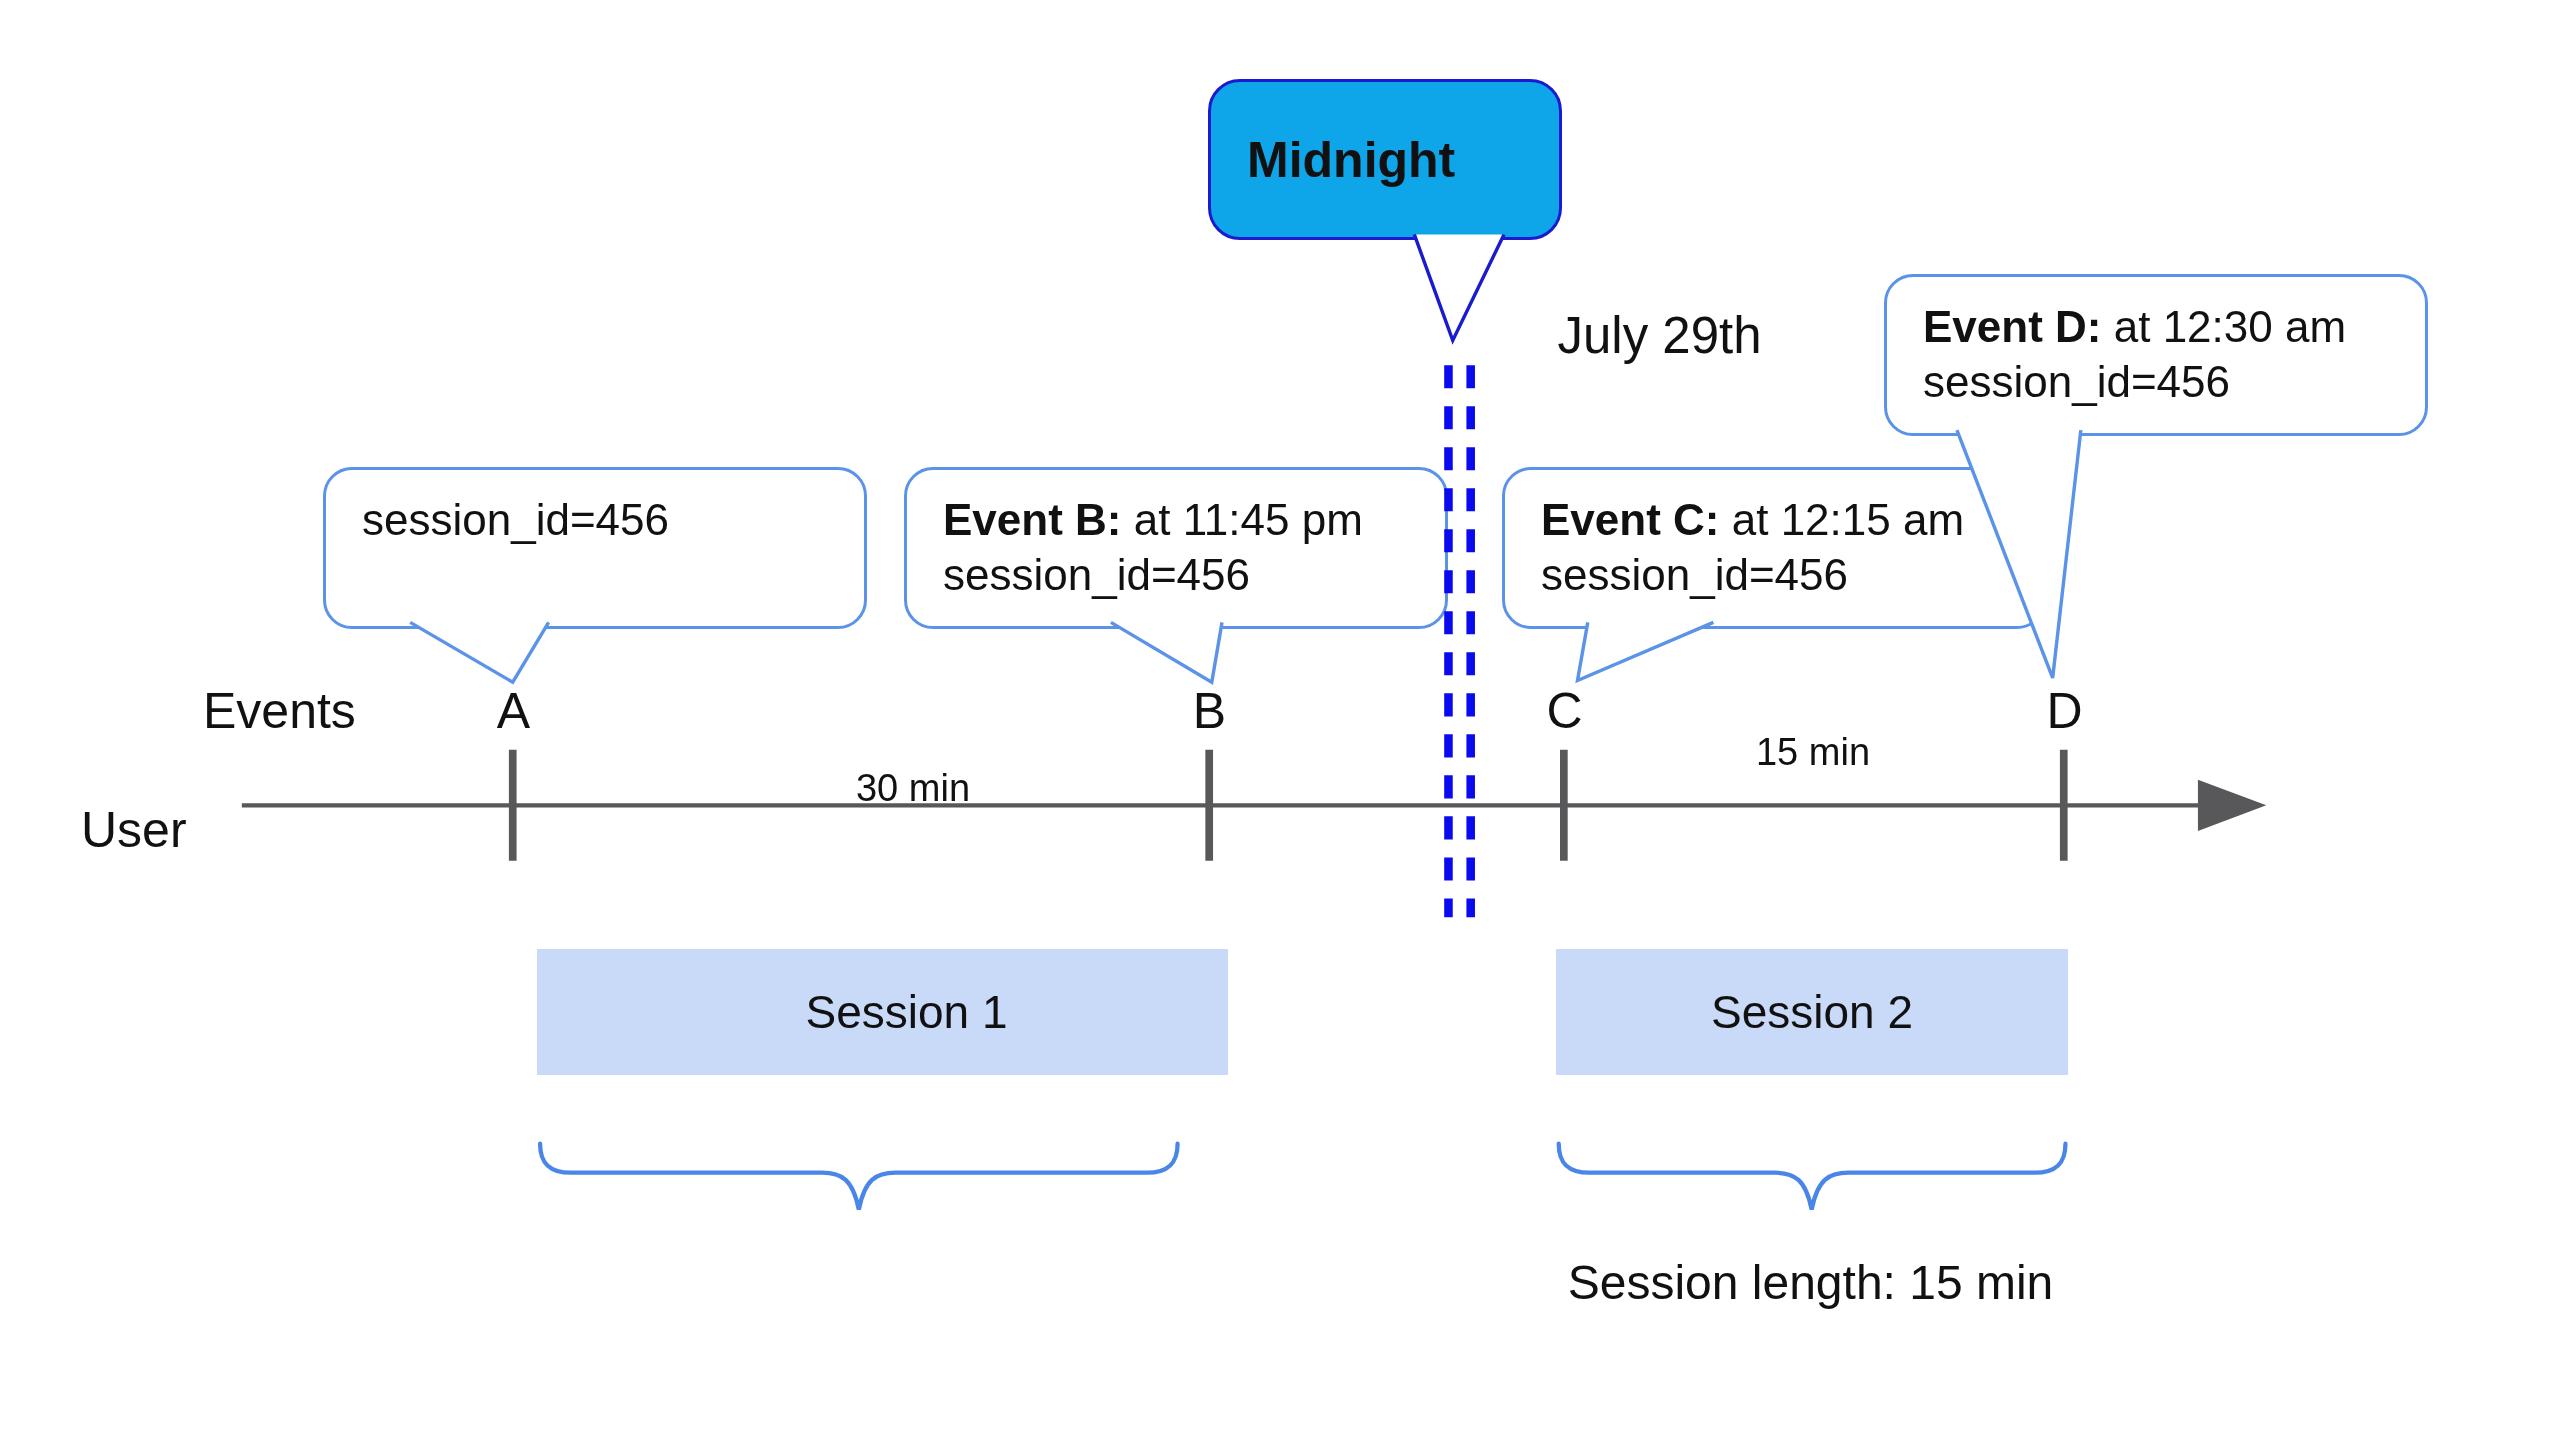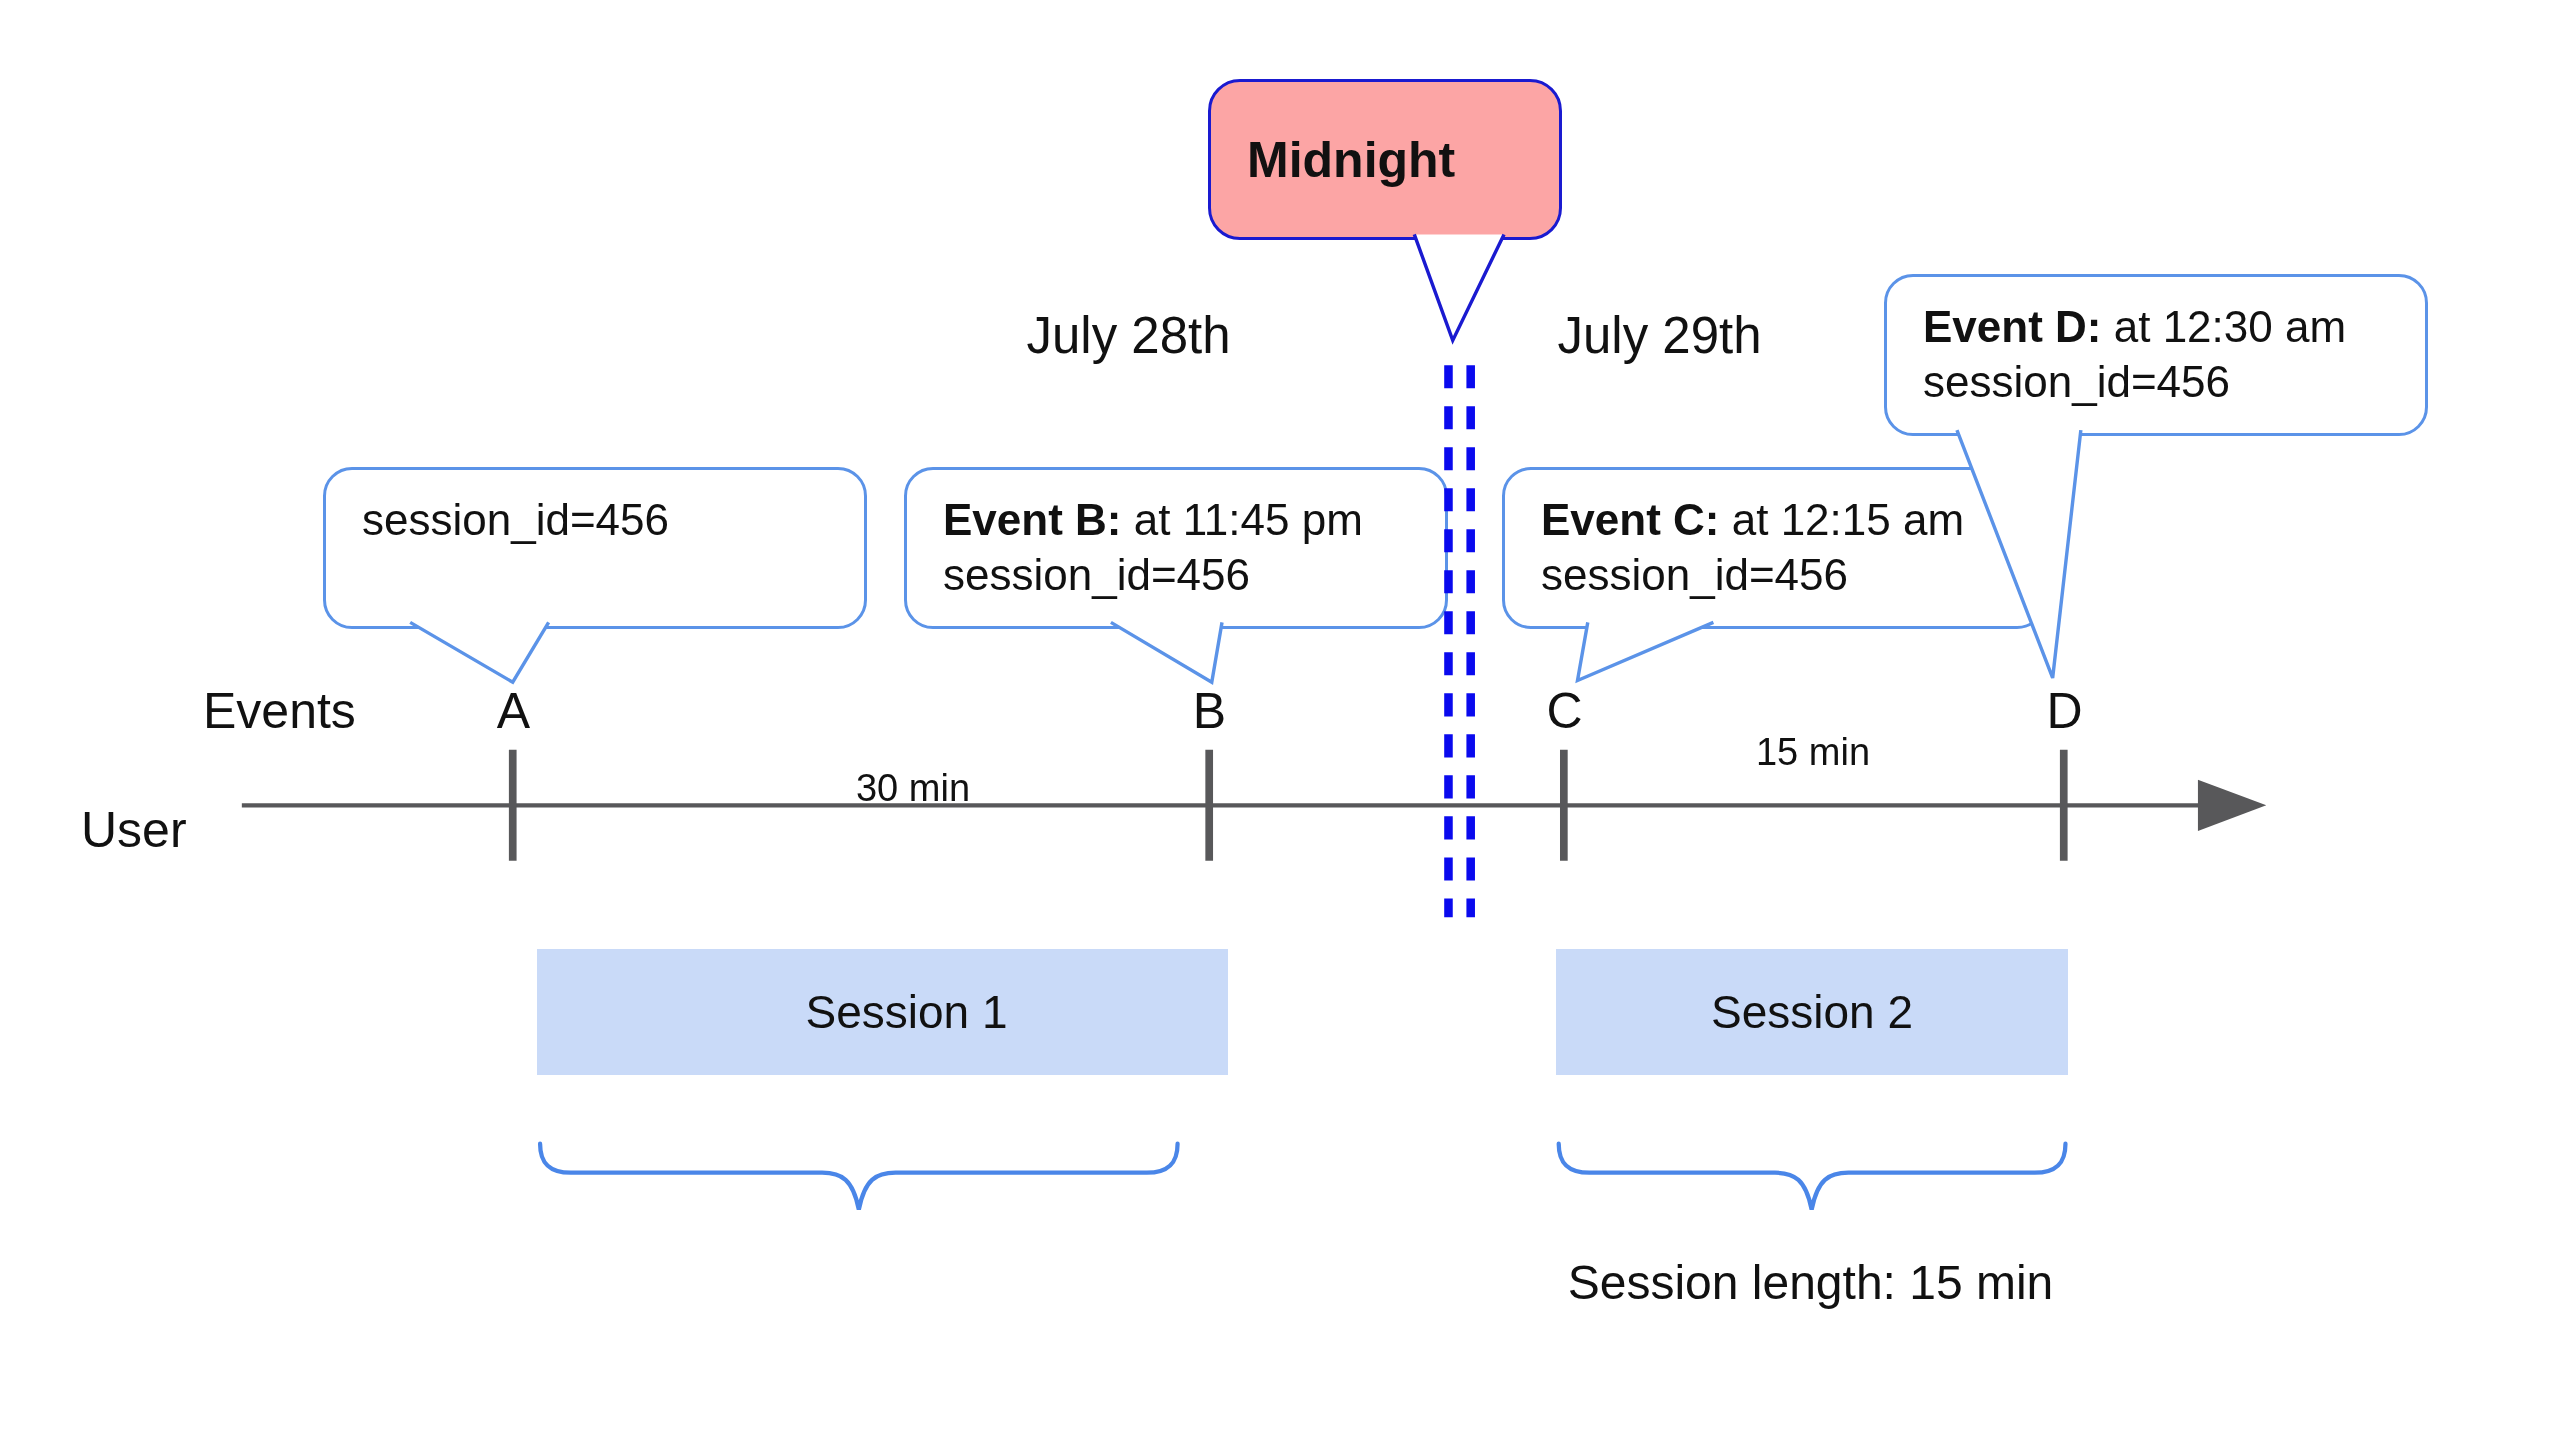--- a/index.html
+++ b/index.html
@@ -9,21 +9,21 @@
   }
   .abs{position:absolute;}
   .center{text-align:center;}
   
   .date-label{top:306px;height:60px;line-height:60px;font-size:51px;}
   .date-left{left:983px;width:291px;}
   .date-right{left:1514px;width:291px;}
   
   .midnight-box{
     left:1208px;top:79px;width:354px;height:161px;box-sizing:border-box;
-    border:3.4px solid #1a1ad0;border-radius:32px;background:#fca5a5;
+    border:3.4px solid #1a1ad0;border-radius:32px;background:#0ea5e9;
     display:flex;align-items:center;padding-left:36px;
     font-size:50px;font-weight:bold;z-index:2;
   }
   
   .bubble{
     position:absolute;width:544px;height:162px;box-sizing:border-box;
     border:3.4px solid #5b93e8;border-radius:29px;background:#fff;
     padding:22px 26px 0 36px;font-size:44px;line-height:55px;white-space:nowrap;z-index:2;
   }
   .bubble .ev-title{font-weight:bold;}
@@ -50,21 +50,20 @@
   .len-1{left:517px;width:513px;}
   .len-2{left:1554px;width:513px;}
   
   .overlay{position:absolute;left:0;top:0;width:2550px;height:1455px;z-index:5;pointer-events:none;}
 </style>
 </head>
 <body>
 
 <div class="stage">
 
-  <div class="abs date-label date-left center">July 28th</div>
   <div class="abs date-label date-right center">July 29th</div>
 
   <div class="abs midnight-box">
     <span>Midnight</span>
   </div>
 
   <div class="bubble bubble-a">
     <div>session_id=456</div>
   </div>
   <div class="bubble bubble-b">

